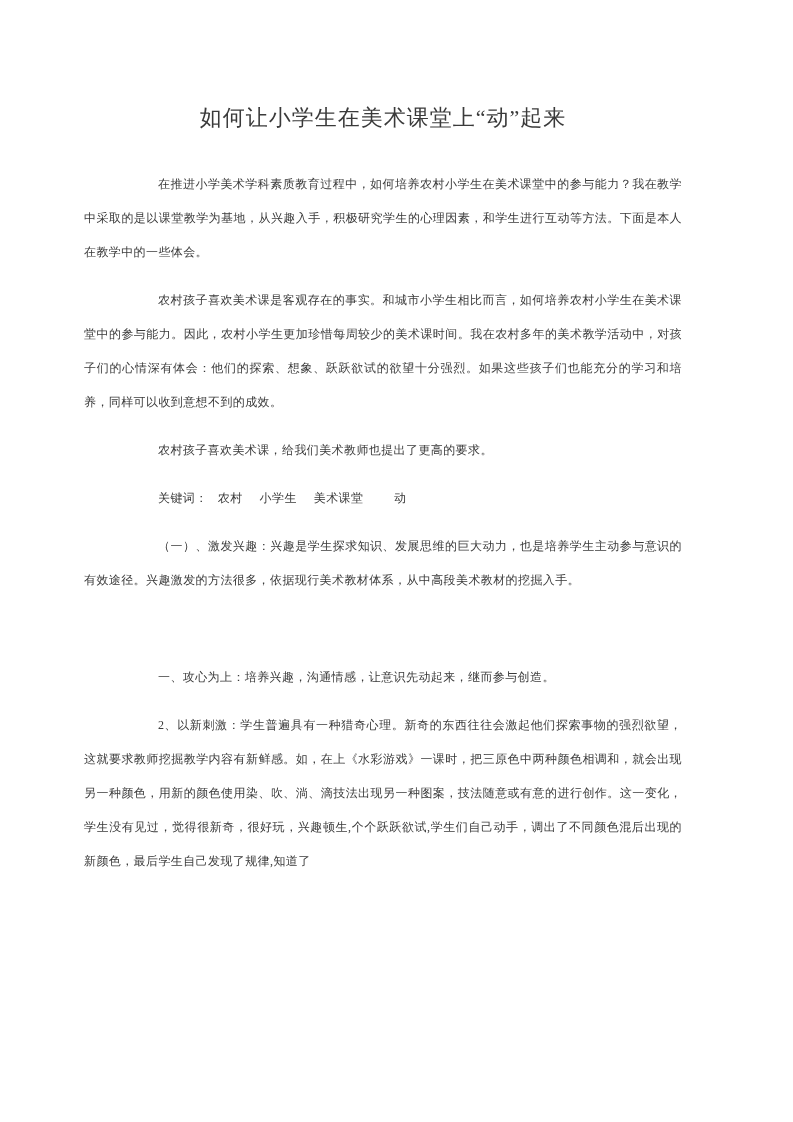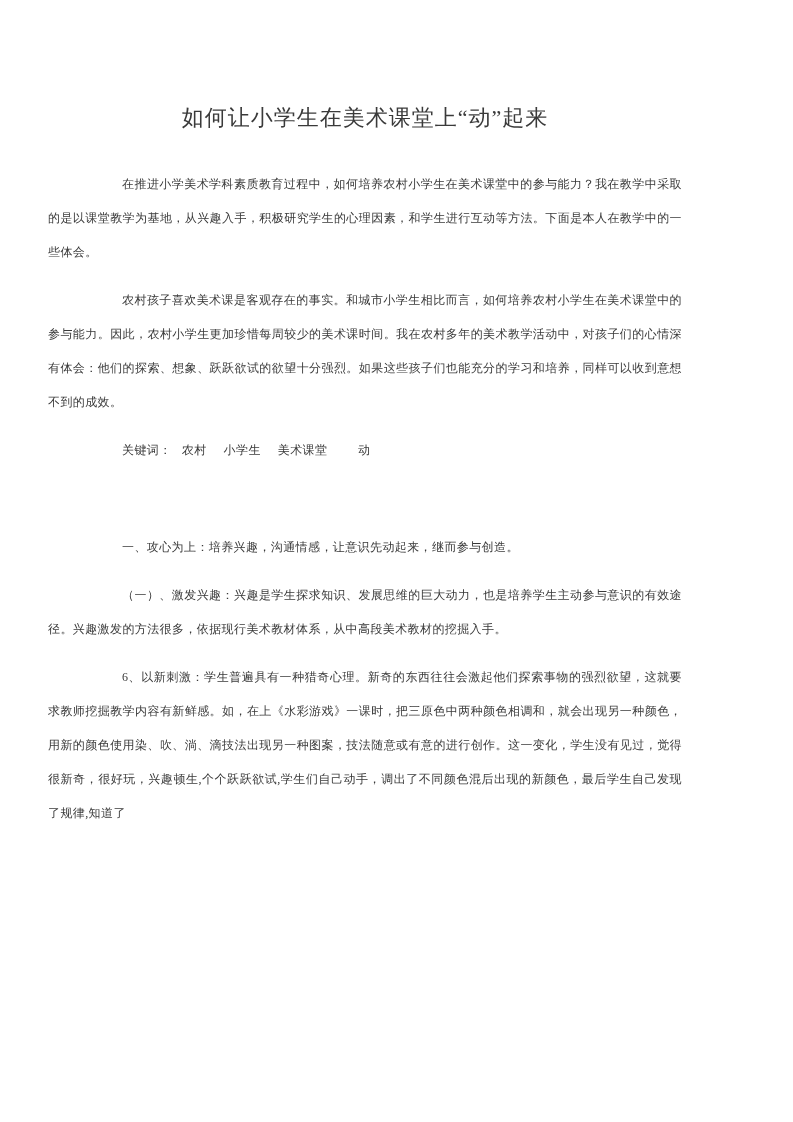--- a/index.html
+++ b/index.html
@@ -10,21 +10,21 @@
     margin: 0;
     padding: 0;
     background: var(--bg);
   }
   .page {
     position: relative;
     width: 793px;
     height: 1122px;
     box-sizing: border-box;
     margin: 0;
-    padding: 103px 111px 0 48px;
+    padding: 103px 111px 0 84px;
     background: var(--bg);
     color: var(--text);
     font-family: "Liberation Serif", "DejaVu Serif", serif;
     overflow: hidden;
   }
   .doc-title {
     font-size: 22px;
     line-height: 30px;
     font-weight: normal;
     text-align: center;
@@ -52,21 +52,22 @@
 </head>
 <body>
 
 <div class="page">
   <h1 class="doc-title">如何让小学生在美术课堂上“动”起来</h1>
 
   <p class="para">在推进小学美术学科素质教育过程中，如何培养农村小学生在美术课堂中的参与能力？我在教学中采取的是以课堂教学为基地，从兴趣入手，积极研究学生的心理因素，和学生进行互动等方法。下面是本人在教学中的一些体会。</p>
 
   <p class="para">农村孩子喜欢美术课是客观存在的事实。和城市小学生相比而言，如何培养农村小学生在美术课堂中的参与能力。因此，农村小学生更加珍惜每周较少的美术课时间。我在农村多年的美术教学活动中，对孩子们的心情深有体会：他们的探索、想象、跃跃欲试的欲望十分强烈。如果这些孩子们也能充分的学习和培养，同样可以收到意想不到的成效。</p>
 
+  <p class="para">农村孩子喜欢美术课，给我们美术教师也提出了更高的要求。</p>
 
   <p class="para keywords">关键词：   农村     小学生     美术课堂         动</p>
 
+  <p class="para">（一）、激发兴趣：兴趣是学生探求知识、发展思维的巨大动力，也是培养学生主动参与意识的有效途径。兴趣激发的方法很多，依据现行美术教材体系，从中高段美术教材的挖掘入手。</p>
+
   <p class="para heading">一、攻心为上：培养兴趣，沟通情感，让意识先动起来，继而参与创造。</p>
 
-  <p class="para">（一）、激发兴趣：兴趣是学生探求知识、发展思维的巨大动力，也是培养学生主动参与意识的有效途径。兴趣激发的方法很多，依据现行美术教材体系，从中高段美术教材的挖掘入手。</p>
-
-  <p class="para">6、以新刺激：学生普遍具有一种猎奇心理。新奇的东西往往会激起他们探索事物的强烈欲望，这就要求教师挖掘教学内容有新鲜感。如，在上《水彩游戏》一课时，把三原色中两种颜色相调和，就会出现另一种颜色，用新的颜色使用染、吹、淌、滴技法出现另一种图案，技法随意或有意的进行创作。这一变化，学生没有见过，觉得很新奇，很好玩，兴趣顿生,个个跃跃欲试,学生们自己动手，调出了不同颜色混后出现的新颜色，最后学生自己发现了规律,知道了</p>
+  <p class="para">2、以新刺激：学生普遍具有一种猎奇心理。新奇的东西往往会激起他们探索事物的强烈欲望，这就要求教师挖掘教学内容有新鲜感。如，在上《水彩游戏》一课时，把三原色中两种颜色相调和，就会出现另一种颜色，用新的颜色使用染、吹、淌、滴技法出现另一种图案，技法随意或有意的进行创作。这一变化，学生没有见过，觉得很新奇，很好玩，兴趣顿生,个个跃跃欲试,学生们自己动手，调出了不同颜色混后出现的新颜色，最后学生自己发现了规律,知道了</p>
 </div>
 
 </body></html>

